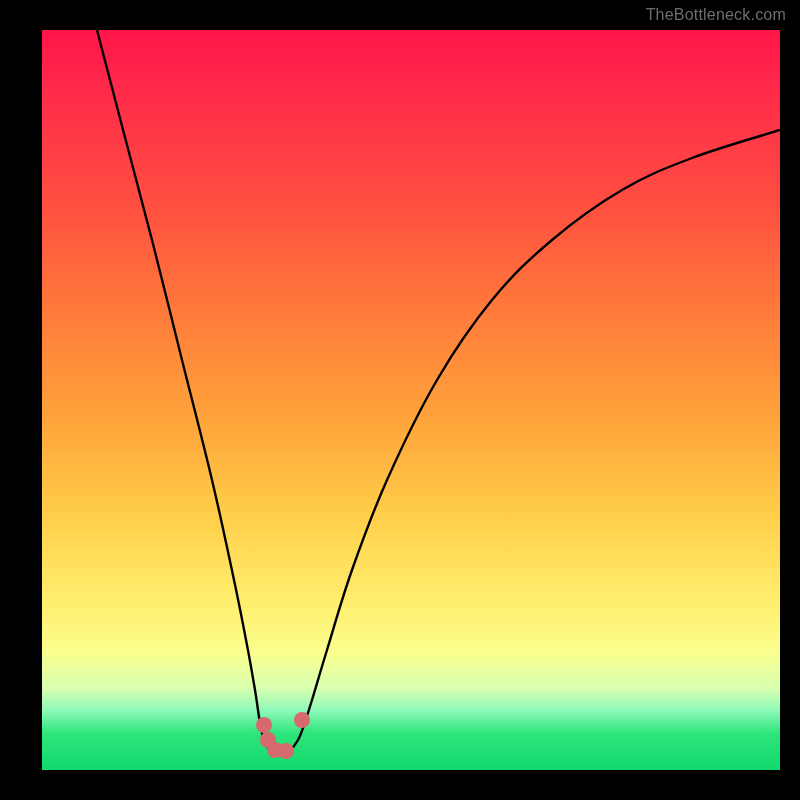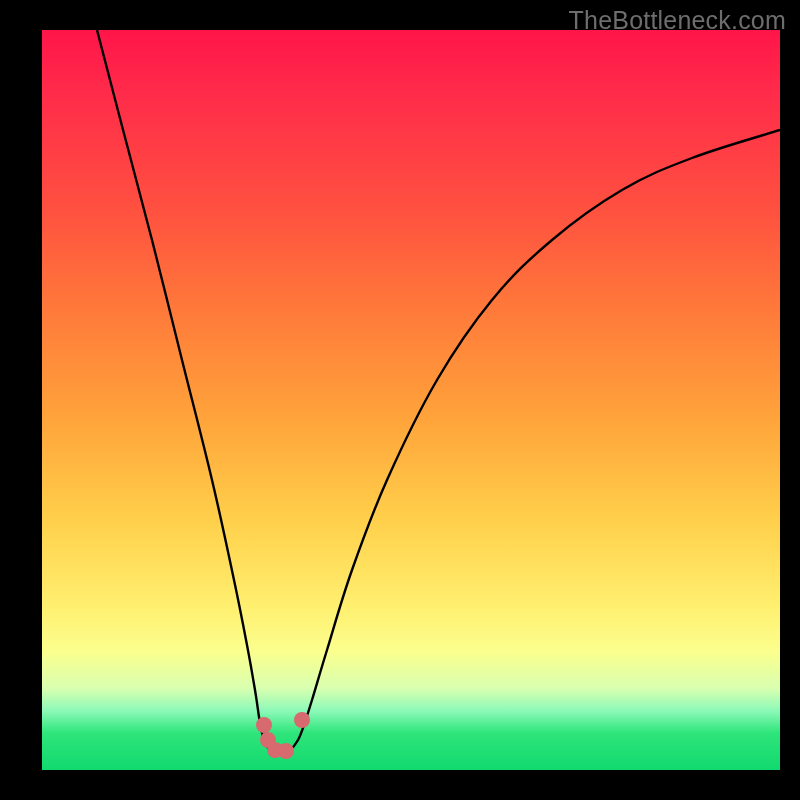--- a/index.html
+++ b/index.html
@@ -39,21 +39,21 @@
       #8cf9b8 92%,
       #2ee57b 95%,
       #11d96e 100%
     );
   }
   .watermark {
     position: absolute;
     top: 6px;
     right: 14px;
     font-family: Arial, Helvetica, sans-serif;
-    font-size: 25px;
+    font-size: 16px;
     color: #6d6d6d;
     letter-spacing: 0.2px;
     user-select: none;
   }
   svg.curve {
     position: absolute;
     left: 0;
     top: 0;
     width: 738px;
     height: 740px;

